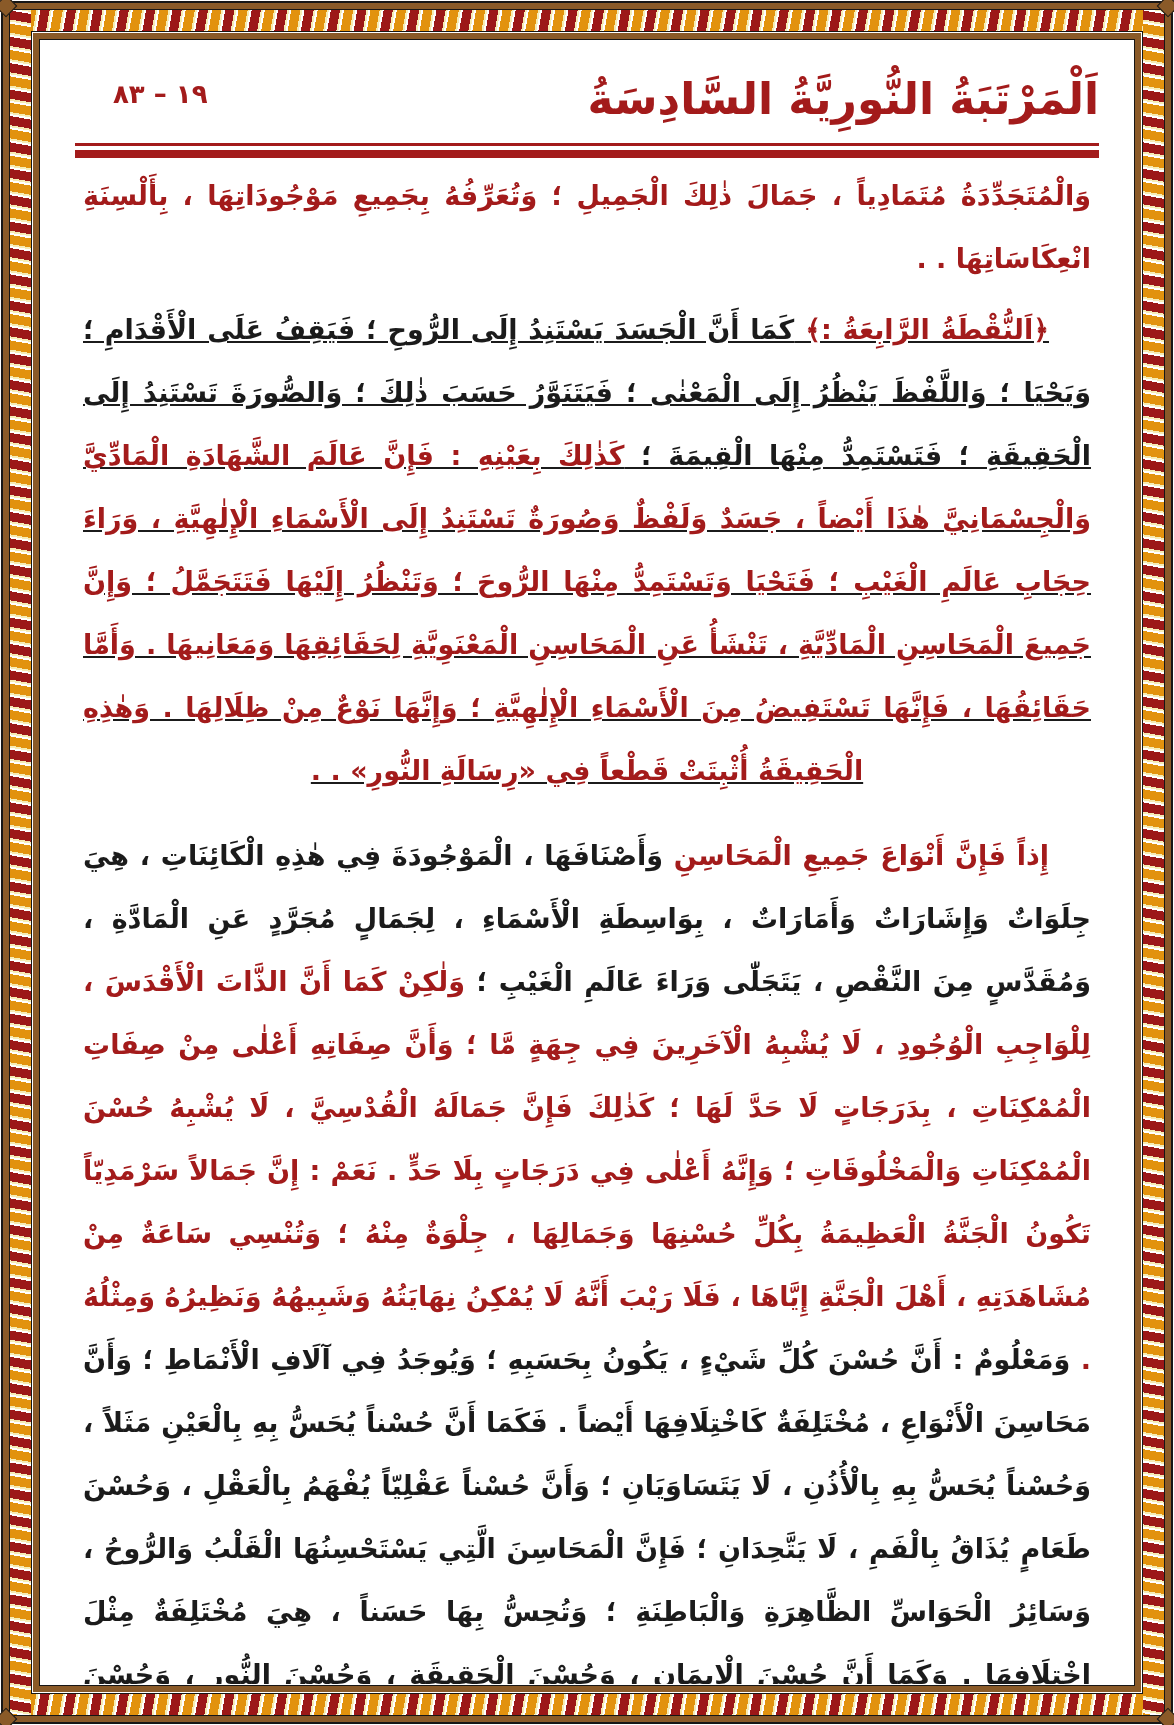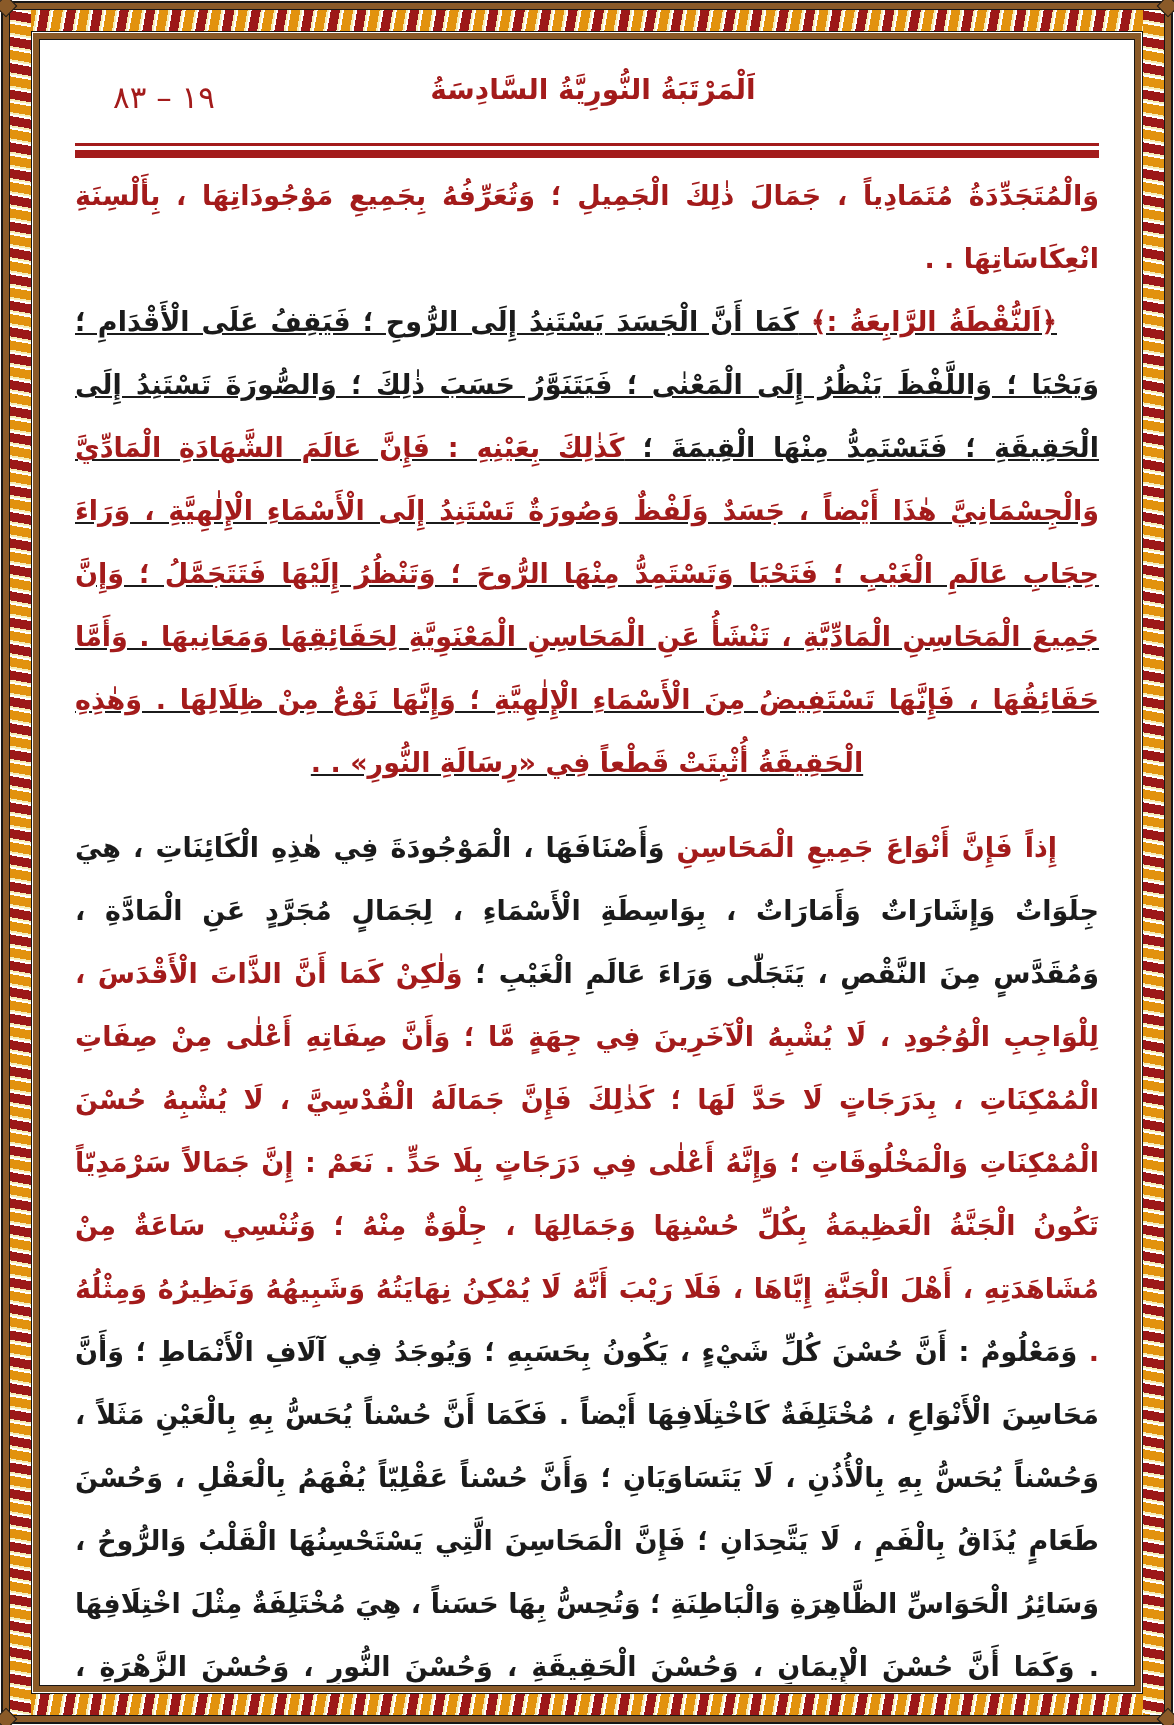--- a/index.html
+++ b/index.html
@@ -55,42 +55,41 @@
   
   .content{
     position:absolute;inset:41px;
     padding:14px 34px 0 34px;
     direction:rtl;
     overflow:hidden;
   }
   .header{position:relative;height:86px;}
   .page-title{
     position:absolute;left:12px;right:0;top:18px;
-    text-align:center;
     color:var(--red);
-    font-size:28px;font-weight:bold;
+    font-size:44px;font-weight:bold;
     letter-spacing:0px;
   }
   .page-number{
     position:absolute;left:38px;top:24px;
     direction:ltr;unicode-bidi:bidi-override;
     color:var(--red);
-    font-size:31px;font-weight:normal;
+    font-size:26px;font-weight:bold;
   }
   .double-rule{height:15px;margin:2px 0 6px 0;}
   .double-rule .thin{height:3px;background:var(--red);}
   .double-rule .thick{height:8px;background:var(--red);margin-top:4px;}
 
   .body-text{
     font-size:27px;font-weight:bold;
     line-height:63px;
     text-align:justify;
     color:var(--black);
   }
-  .para{margin:0;padding:0;}
+  .para{margin:8px;padding:0;}
   .para.first{margin-top:6px;}
   .para.indent{text-indent:42px;}
   .para.gap-before{margin-top:22px;}
   .para.center-last{text-align-last:auto;text-decoration:underline;}
   .para.center-last{text-align:justify;}
   .para.center-last{ -moz-text-align-last:center; text-align-last:center;}
   .seg-red{color:var(--red);}
   .seg-black{color:var(--black);}
 </style>
 </head>

